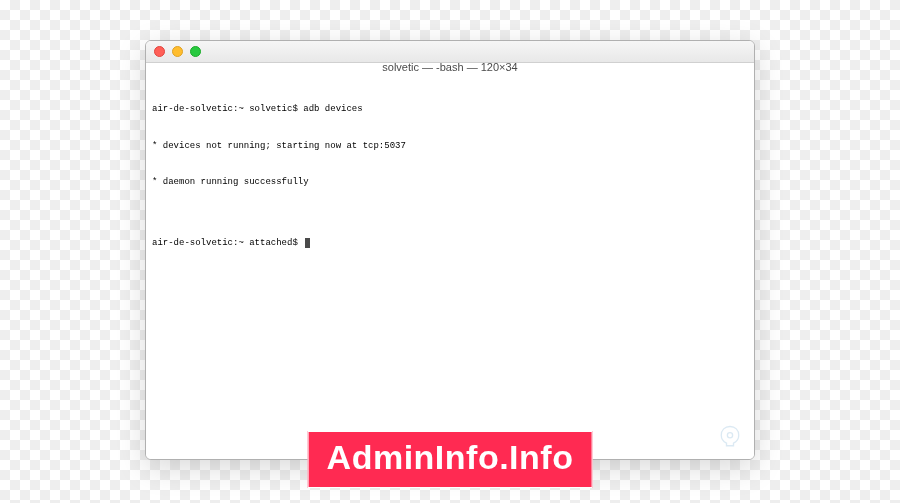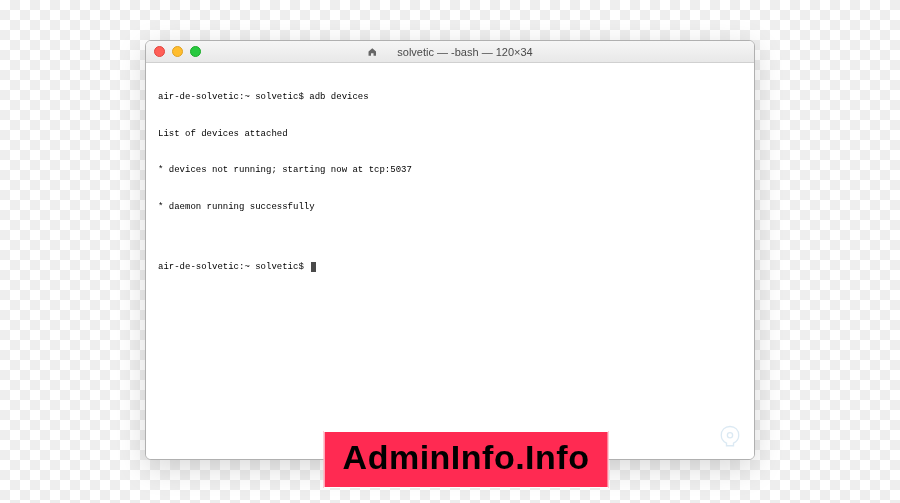--- a/index.html
+++ b/index.html
@@ -77,38 +77,40 @@
     
     .title-bar-text {
       position: absolute;
       left: 50%;
       transform: translateX(-50%);
       font-size: 11px;
       color: #4a4a4a;
       display: flex;
       align-items: center;
       gap: 20px;
+      flex-direction: column;
     }
     
     .home-icon {
       width: 10px;
       height: 10px;
       display: inline-block;
     }
     
     .terminal-content {
       flex: 1;
-      padding: 4px 12px;
+      padding: 4px 6px;
       font-family: "Menlo", "Monaco", "Courier New", monospace;
       font-size: 9px;
       line-height: 1.35;
       color: #000;
       background: #fff;
       white-space: pre;
       overflow: hidden;
+      margin-top: 12px;
     }
     
     .terminal-line {
       display: block;
     }
     
     .cursor {
       display: inline-block;
       width: 5px;
       height: 10px;
@@ -125,28 +127,27 @@
       height: 28px;
       opacity: 0.3;
     }
     
     .watermark {
       position: absolute;
       bottom: 15px;
       left: 50%;
       transform: translateX(-50%);
       background: #ff2a52;
-      color: #000000;
+      color: #ffffff;
       font-family: Arial, sans-serif;
       font-weight: bold;
       font-size: 34px;
       padding: 6px 18px 10px 18px;
       border: 1px solid #fff;
       letter-spacing: 0.5px;
-      margin-left: 16px;
     }
   </style>
 </head>
 <body>
 
 <div class="terminal-window">
   <div class="title-bar">
     <div class="traffic-lights">
       <div class="traffic-light close"></div>
       <div class="traffic-light minimize"></div>
@@ -156,25 +157,24 @@
       <span class="home-icon">
         <svg viewBox="0 0 16 16" fill="#666">
           <path d="M8 2 L2 7 L2 14 L6 14 L6 10 L10 10 L10 14 L14 14 L14 7 Z"></path>
         </svg>
       </span>
       <span>solvetic — -bash — 120×34</span>
     </div>
   </div>
   <div class="terminal-content">
     <span class="terminal-line">air-de-solvetic:~ solvetic$ adb devices</span>
-    <span class="terminal-line">List of devices attached</span>
     <span class="terminal-line">* devices not running; starting now at tcp:5037</span>
     <span class="terminal-line">* daemon running successfully</span>
     <span class="terminal-line"></span>
-    <span class="terminal-line"><span>air-de-solvetic:~ solvetic$ </span><span class="cursor"></span></span>
+    <span class="terminal-line"><span>air-de-solvetic:~ attached$ </span><span class="cursor"></span></span>
   </div>
   <div class="logo-icon">
     <svg viewBox="0 0 32 32" fill="none" stroke="#8ab8d8" stroke-width="1.5">
       <path d="M16 4 C10 4 6 8 6 14 C6 18 8 21 12 23 L12 26 L20 26 L20 23 C24 21 26 18 26 14 C26 8 22 4 16 4 Z"></path>
       <circle cx="16" cy="14" r="3"></circle>
     </svg>
   </div>
 </div>
 
 <div class="watermark">

